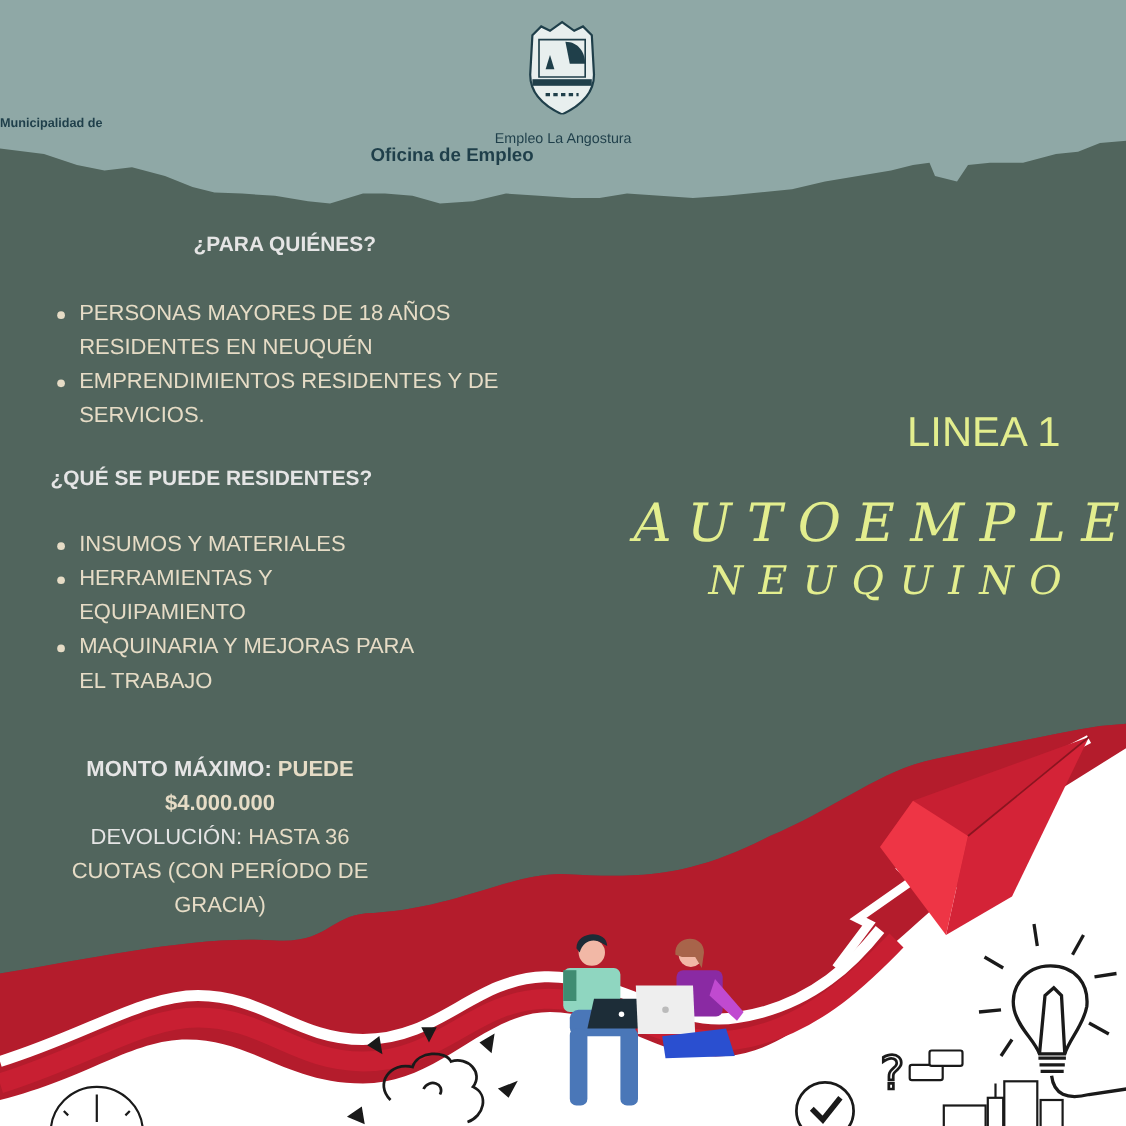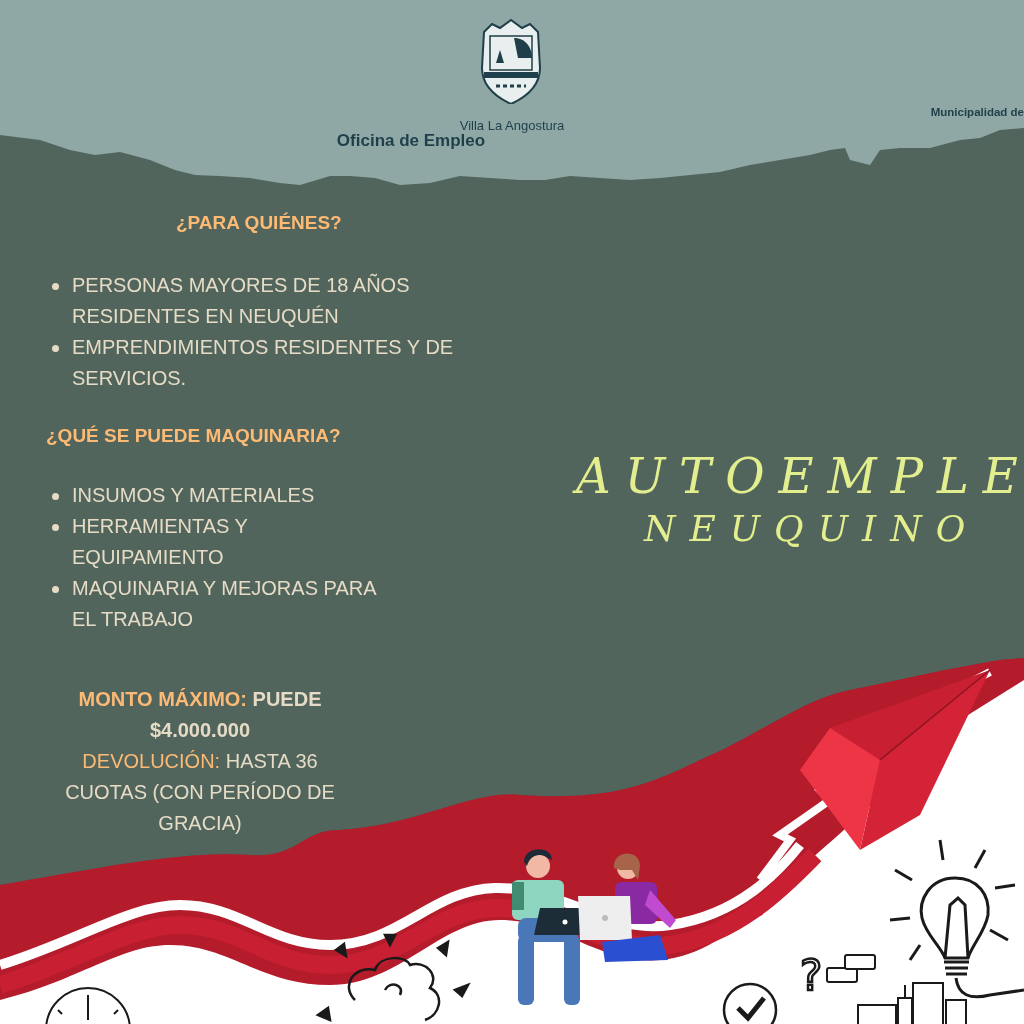--- a/index.html
+++ b/index.html
@@ -1,25 +1,25 @@
 <!DOCTYPE html>
 <html><head>
   <meta charset="utf-8">
   <style>
     html, body { margin: 0; padding: 0; }
     body { width: 1024px; height: 1024px; overflow: hidden; position: relative; background: #51655d; font-family: "Liberation Sans", sans-serif; }
     .poster { position: absolute; inset: 0; width: 1024px; height: 1024px; overflow: hidden; }
     .bg-svg { position: absolute; inset: 0; }
     .header { position: absolute; left: 0; top: 0; width: 1024px; height: 160px; text-align: center; }
     .crest { position: absolute; left: 476px; top: 18px; width: 70px; height: 86px; }
-    .muni-line1 { position: absolute; left: 0; width: 1024px; top: 106px; font-size: 11.5px; color: #1f3f4a; font-weight: bold; text-align: right; }
+    .muni-line1 { position: absolute; left: 0; width: 1024px; top: 106px; font-size: 11.5px; color: #1f3f4a; font-weight: bold; text-align: left; }
     .muni-line2 { position: absolute; left: 0; width: 1024px; top: 118px; font-size: 13px; color: #1f3f4a; text-align: center; }
     .muni-line3 { position: absolute; left: 0; width: 822px; top: 131px; font-size: 17px; color: #1f3f4a; font-weight: bold; text-align: center; }
 
-    .txt-yellow { color: #fdba74; }
+    .txt-yellow { color: #e5e5e5; }
     .txt-cream { color: #e6dcc6; }
     .h-section { position: absolute; font-size: 19px; font-weight: bold; }
     .h-para { left: 176px; top: 212px; }
     .h-que { left: 46px; top: 425px; }
     ul.bullets { position: absolute; margin: 0; padding: 0; list-style: none; font-size: 20px; line-height: 31px; }
     ul.bullets li { position: relative; padding-left: 26px; }
     ul.bullets li::before { content: ""; position: absolute; left: 6px; top: 13px; width: 7px; height: 7px; border-radius: 50%; background: #e6dcc6; }
     .list-para { left: 46px; top: 270px; width: 470px; }
     .list-que { left: 46px; top: 480px; width: 350px; }
 
@@ -136,40 +136,41 @@
   <div class="header">
     <svg class="crest" viewBox="0 0 70 86">
       <path d="M8,14 L16,6 L24,10 L35,2 L46,10 L54,6 L62,14 L64,50 C64,70 48,80 35,86 C22,80 6,70 6,50 Z" fill="#e8efee" stroke="#1f3f4a" stroke-width="2"></path>
       <path d="M14,18 L56,18 L56,52 L14,52 Z" fill="none" stroke="#1f3f4a" stroke-width="1.5"></path>
       <path d="M38,20 C50,20 56,30 56,40 L42,40 Z" fill="#1f3f4a"></path>
       <polygon points="20,45 24,32 28,45" fill="#1f3f4a"></polygon>
       <rect x="8" y="54" width="54" height="6" fill="#1f3f4a"></rect>
       <path d="M20,68 L50,68" stroke="#1f3f4a" stroke-width="3" stroke-dasharray="4 3"></path>
     </svg>
     <div class="muni-line1">Municipalidad de</div>
-    <div class="muni-line2">Villa La Angostura</div>
+    <div class="muni-line2">Empleo La Angostura</div>
     <div class="muni-line3">Oficina de Empleo</div>
   </div>
 
   <div class="h-section h-para txt-yellow">¿PARA QUIÉNES?</div>
   <ul class="bullets list-para txt-cream">
     <li>PERSONAS MAYORES DE 18 AÑOS RESIDENTES EN NEUQUÉN</li>
     <li>EMPRENDIMIENTOS RESIDENTES Y DE SERVICIOS.</li>
   </ul>
 
-  <div class="h-section h-que txt-yellow">¿QUÉ SE PUEDE MAQUINARIA?</div>
+  <div class="h-section h-que txt-yellow">¿QUÉ SE PUEDE RESIDENTES?</div>
   <ul class="bullets list-que txt-cream">
     <li>INSUMOS Y MATERIALES</li>
     <li>HERRAMIENTAS Y EQUIPAMIENTO</li>
     <li>MAQUINARIA Y MEJORAS PARA EL TRABAJO</li>
   </ul>
 
   <div class="monto">
     <span class="b txt-yellow">MONTO MÁXIMO:</span>
     <span class="b txt-cream">PUEDE</span><br>
     <span class="b txt-cream">$4.000.000</span><br>
     <span class="txt-yellow">DEVOLUCIÓN:</span>
     <span class="txt-cream">HASTA 36 CUOTAS (CON PERÍODO DE GRACIA)</span>
   </div>
 
+  <div class="linea">LINEA 1</div>
   <div class="auto">AUTOEMPLEO</div>
   <div class="neuq">NEUQUINO</div>
 </div>
 
 </body></html>

